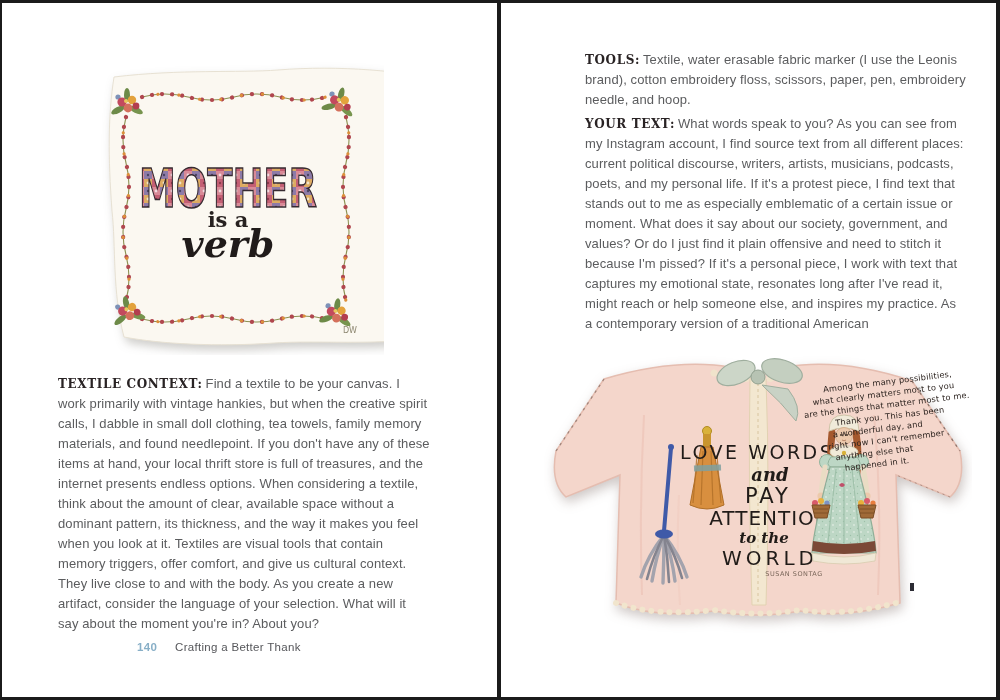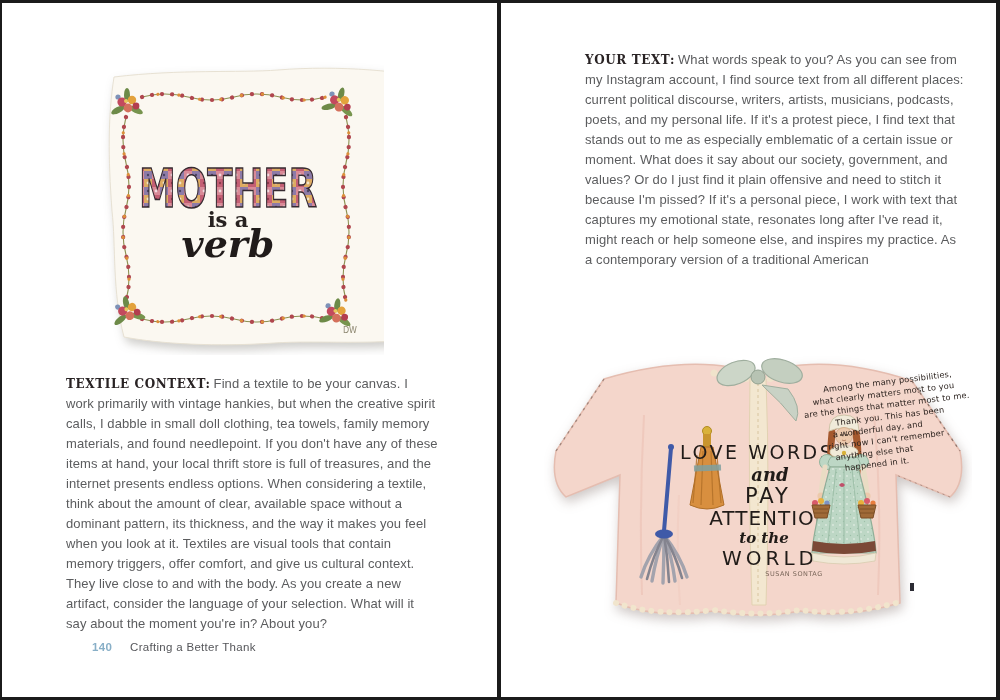--- a/index.html
+++ b/index.html
@@ -16,21 +16,21 @@
     position:absolute;font-size:13px;line-height:20px;color:#5b5c5e;
     text-align:left;letter-spacing:0.1px;
   }
   .body-text p{margin:0 0 4px 0;}
   .label{
     font-family:"DejaVu Serif",serif;font-weight:bold;font-size:12px;
     letter-spacing:0.6px;color:#292324;margin-right:3px;
   }
   .footer{
     position:absolute;top:638px;display:flex;align-items:baseline;gap:18px;
-    font-size:11.5px;letter-spacing:0.3px;
+    font-size:11.5px;letter-spacing:0.3px;margin-left:45px;
   }
   .pagenum{color:#88afc7;font-weight:bold;}
   .runtitle{color:#55565a;}
   svg text{user-select:none;}
 </style>
 </head>
 <body>
 
 <div class="spread">
   <div class="gutter"></div>
@@ -93,30 +93,31 @@
     <use href="#bq" x="251" y="44" transform="rotate(14 251 44)"></use>
     <use href="#bq" x="40" y="253" transform="rotate(-12 40 253)"></use>
     <use href="#bq" x="248" y="255" transform="rotate(8 248 255)"></use>
 
     <text x="140" y="148" text-anchor="middle" textLength="178" lengthAdjust="spacingAndGlyphs" font-family="'DejaVu Sans',sans-serif" font-weight="bold" font-size="54" fill="url(#patch)" stroke="#362a31" stroke-width="1.5">MOTHER</text>
     <text x="140" y="168" text-anchor="middle" font-family="'DejaVu Serif',serif" font-weight="bold" font-size="21" fill="#272120">is a</text>
     <text x="140" y="198" text-anchor="middle" font-family="'DejaVu Serif',serif" font-style="italic" font-weight="bold" font-size="38" fill="#201b1a">verb</text>
     <text x="262" y="274" text-anchor="middle" font-family="'DejaVu Sans',sans-serif" font-size="8" fill="#8e8872">DW</text>
   </svg>
 
-  <div class="body-text" style="left:64px;top:371px;width:372px;">
+  <div class="body-text" style="left:56px;top:371px;width:372px;">
     <p><span class="label">TEXTILE CONTEXT:</span><span>Find a textile to be your canvas. I work primarily with vintage hankies, but when the creative spirit calls, I dabble in small doll clothing, tea towels, family memory materials, and found needlepoint. If you don't have any of these items at hand, your local thrift store is full of treasures, and the internet presents endless options. When considering a textile, think about the amount of clear, available space without a dominant pattern, its thickness, and the way it makes you feel when you look at it. Textiles are visual tools that contain memory triggers, offer comfort, and give us cultural context. They live close to and with the body. As you create a new artifact, consider the language of your selection. What will it say about the moment you're in? About you?</span></p>
   </div>
 
   <div class="footer" style="left:90px;">
     <span class="pagenum">140</span>
     <span class="runtitle">Crafting a Better Thank</span>
   </div>
 
   <div class="body-text" style="left:583px;top:47px;width:382px;">
+    <p><span class="label">TOOLS:</span><span>Textile, water erasable fabric marker (I use the Leonis brand), cotton embroidery floss, scissors, paper, pen, embroidery needle, and hoop.</span></p>
     <p><span class="label">YOUR TEXT:</span><span>What words speak to you? As you can see from my Instagram account, I find source text from all different places: current political discourse, writers, artists, musicians, podcasts, poets, and my personal life. If it's a protest piece, I find text that stands out to me as especially emblematic of a certain issue or moment. What does it say about our society, government, and values? Or do I just find it plain offensive and need to stitch it because I'm pissed? If it's a personal piece, I work with text that captures my emotional state, resonates long after I've read it, might reach or help someone else, and inspires my practice. As a contemporary version of a traditional American</span></p>
   </div>
 
   <svg class="art" style="left:542px;top:352px;" width="428" height="278" viewBox="0 0 428 278">
     <defs>
       <pattern id="dressdots" width="7" height="7" patternUnits="userSpaceOnUse">
         <rect width="7" height="7" fill="#bdd7c5"></rect>
         <circle cx="2" cy="2" r="0.9" fill="#ddeadf"></circle>
         <circle cx="5.5" cy="5.5" r="0.7" fill="#9cc0a8"></circle>
       </pattern>

